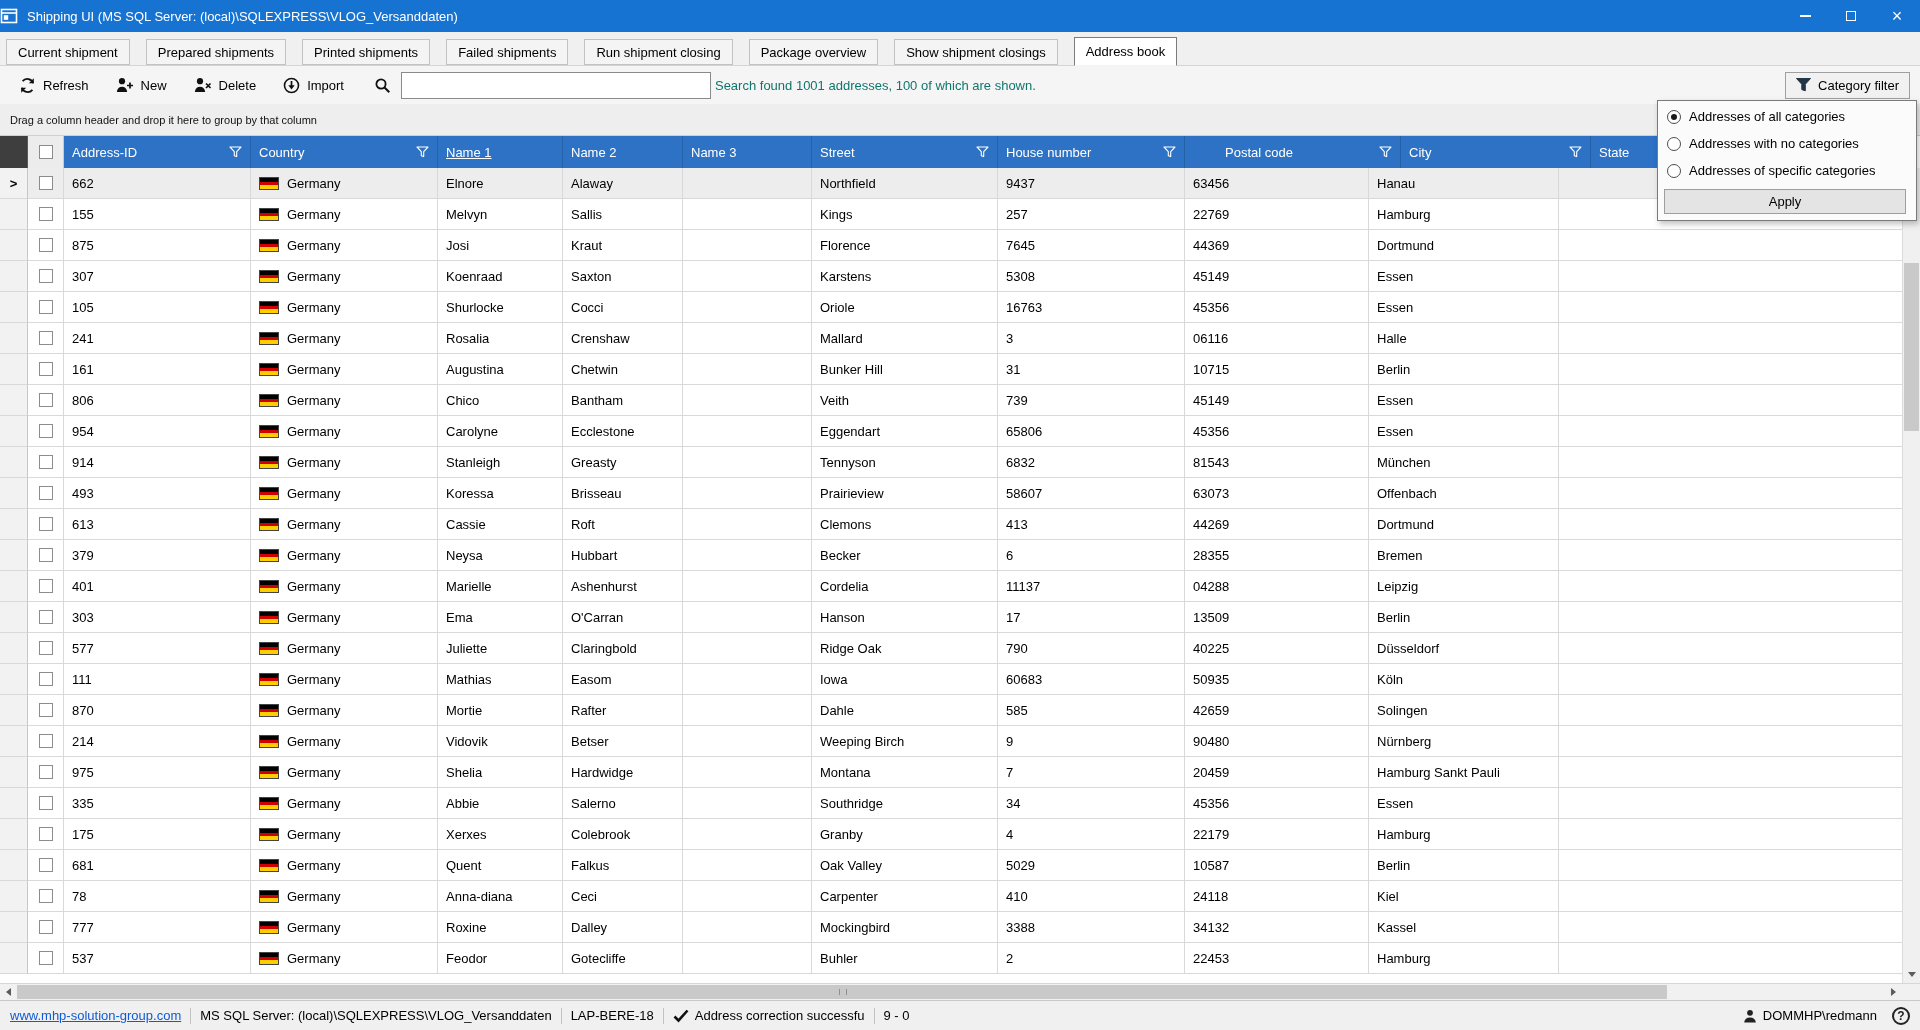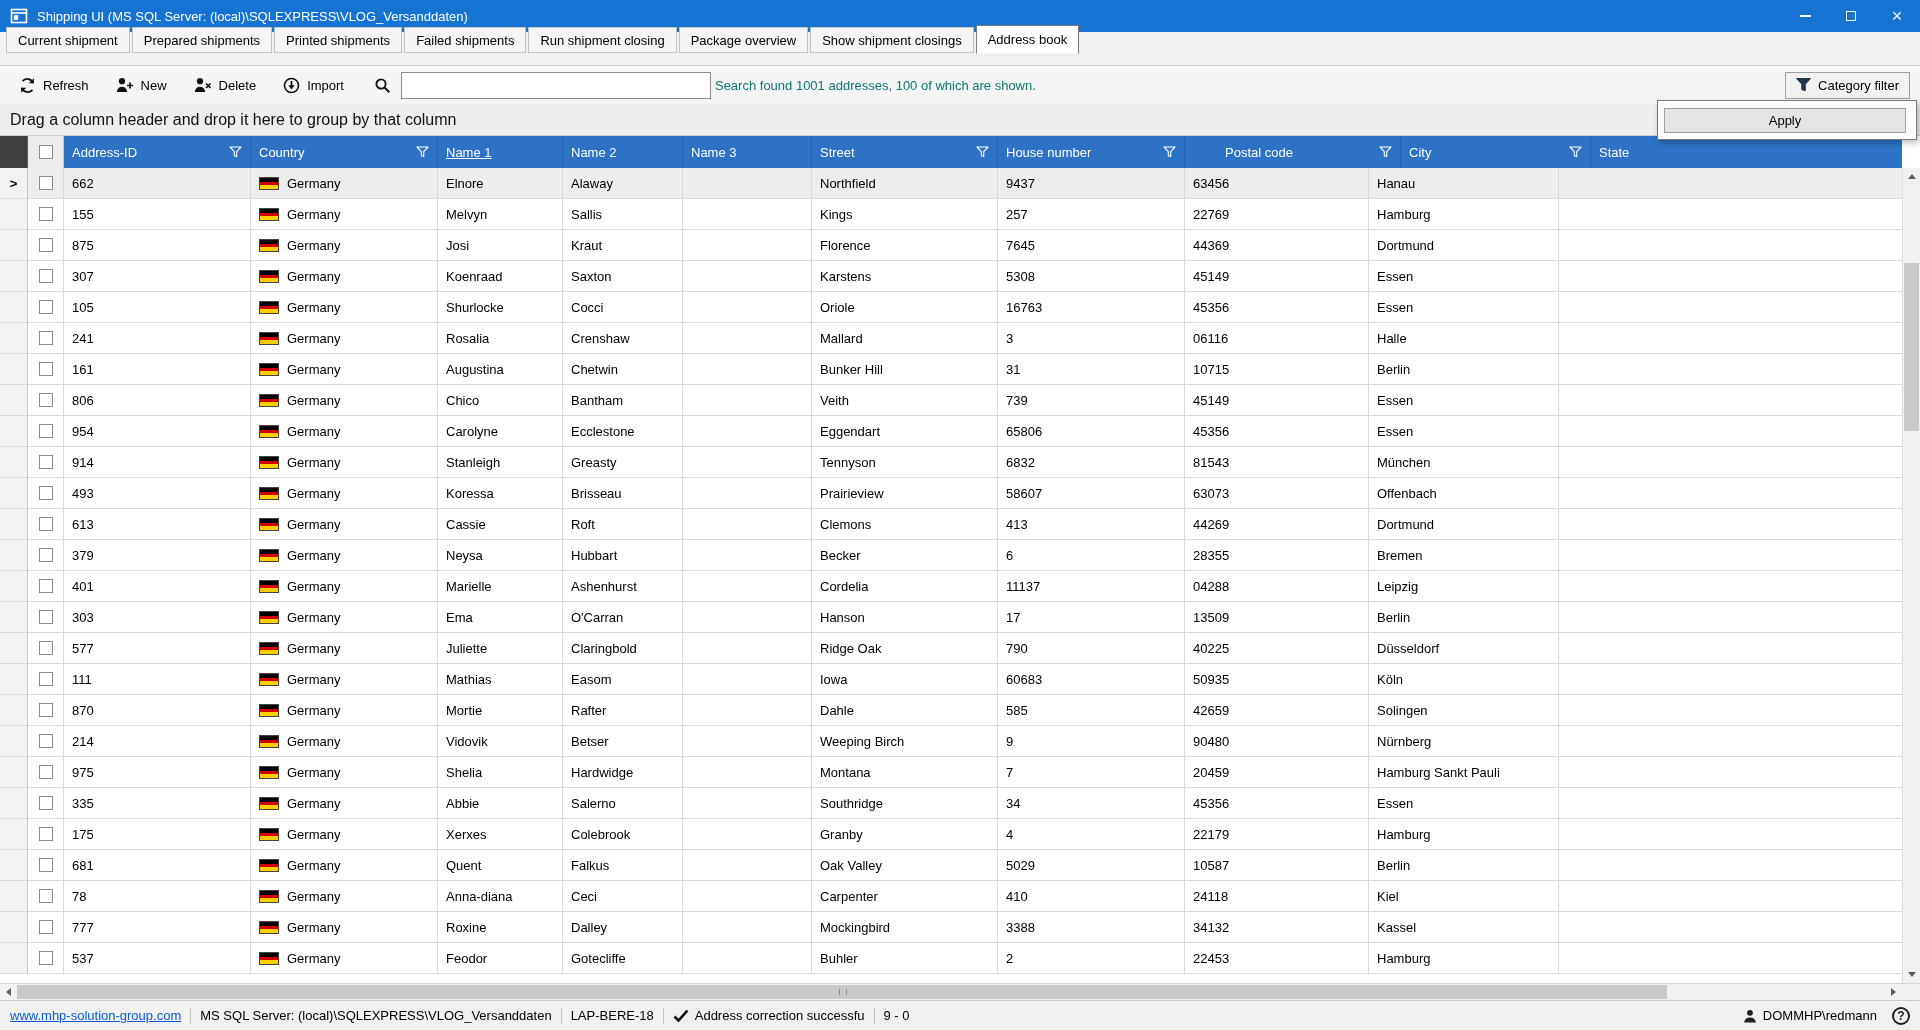--- a/index.html
+++ b/index.html
@@ -5,44 +5,44 @@
   * { box-sizing: border-box; }
   html, body { margin: 0; padding: 0; }
   body {
     width: 1920px; height: 1030px; overflow: hidden;
     font-family: "Liberation Sans", "DejaVu Sans", sans-serif;
     font-size: 13px; color: #000; background: #fff;
   }
   .app { width: 1920px; height: 1030px; display: flex; flex-direction: column; position: relative; background: #fff; }
 
   
-  .titlebar { height: 32px; background: var(--titlebar, #1673d2); color: #fff; display: flex; align-items: center; padding-left: 10px; flex: 0 0 auto; }
+  .titlebar { height: 32px; background: var(--titlebar, #1673d2); color: #fff; display: flex; align-items: center; flex: 0 0 auto; }
   .app-icon { width: 18px; height: 18px; display: inline-flex; margin-right: 9px; }
   .title-text { font-size: 13px; }
   .win-buttons { margin-left: auto; display: flex; align-self: stretch; }
   .win-btn { width: 46px; display: flex; align-items: center; justify-content: center; color: #fff; }
   .min-glyph { width: 11px; height: 2px; background: #fff; display: inline-block; }
   .max-glyph { width: 10px; height: 10px; border: 1px solid #fff; display: inline-block; }
   .close-glyph { font-size: 18px; line-height: 1; }
 
   
-  .tabstrip { height: 34px; background: #f0f0f0; display: flex; align-items: flex-end; padding: 4px 6px 12px 6px; gap: 2px; flex: 0 0 auto; border-bottom: 1px solid #d4d4d4; }
+  .tabstrip { height: 34px; background: #f0f0f0; display: flex; align-items: flex-end; padding: 4px 6px 0 6px; gap: 16px; flex: 0 0 auto; border-bottom: 1px solid #d4d4d4; }
   .tab { height: 26px; padding: 0 11px; display: flex; align-items: center; background: #f4f4f4; border: 1px solid #c2c2c2; white-space: nowrap; position: relative; }
   .tab.active { background: #fff; border-color: #7c7c7c; height: 29px; margin-bottom: -1px; border-bottom: 1px solid #f5f5f5; z-index: 2; }
 
   
   .toolbar { height: 38px; background: #f5f5f5; display: flex; align-items: center; padding: 0 10px; flex: 0 0 auto; }
   .tool-btn { display: flex; align-items: center; gap: 7px; padding: 5px 9px; margin-right: 9px; }
   .search-glass { margin: 0 10px 0 12px; display: inline-flex; }
   .search-input { width: 310px; height: 27px; border: 1px solid #8a8a8a; padding: 0 6px; font: inherit; background: #fff; }
   .search-status { margin-left: 4px; color: #0f766e; }
   .category-btn { margin-left: auto; display: flex; align-items: center; gap: 7px; padding: 5px 10px; border: 1px solid #9f9f9f; background: #f1f1f1; white-space: nowrap; }
 
   
-  .groupbar { height: 32px; background: #eeeeee; display: flex; align-items: center; padding-left: 10px; font-size: 16px; color: #111; border-bottom: 1px solid #cfcfcf; flex: 0 0 auto; }
+  .groupbar { height: 32px; background: #eeeeee; display: flex; align-items: center; padding-left: 10px; font-size: 11px; color: #111; border-bottom: 1px solid #cfcfcf; flex: 0 0 auto; }
 
   
   .grid-wrap { flex: 1; display: flex; flex-direction: column; overflow: hidden; position: relative; }
   .grid-header { height: 32px; display: flex; flex: 0 0 auto; margin-right: 18px; }
   .hcorner { width: 28px; background: #3e3e3e; border-right: 1px solid #5a5a5a; flex: 0 0 auto; }
   .hchk { width: 36px; background: #ececec; border-right: 1px solid #c9c9c9; display: flex; align-items: center; justify-content: center; flex: 0 0 auto; }
   .hcols { flex: 1; display: flex; background: var(--header, #2d72c4); overflow: hidden; }
   .hcell { display: flex; align-items: center; padding: 12px 8px; color: #fff; border-right: 1px solid #2361a8; overflow: hidden; white-space: nowrap; flex: 0 0 auto; }
   .funnel { margin-left: auto; display: none; padding-left: 6px; }
   .funnel.show { display: inline-flex; }
@@ -924,16 +924,33 @@
               <path d="M1.2 13.6C1.5 10.3 3.8 8.6 7 8.6s5.5 1.7 5.8 5z" fill="#222"></path>
             </svg>
           </span>
         <span>DOMMHP\redmann</span>
       </span>
       <span class="sb-help">?</span>
     </span>
   </div>
 
   <div class="dropdown">
+    <div class="dd-options">
+
+        <div class="dd-option idx-0">
+          <span class="radio selected"></span>
+          <span>Addresses of all categories</span>
+        </div>
+
+        <div class="dd-option idx-1">
+          <span class="radio"></span>
+          <span>Addresses with no categories</span>
+        </div>
+
+        <div class="dd-option idx-2">
+          <span class="radio"></span>
+          <span>Addresses of specific categories</span>
+        </div>
+      </div>
     <div class="apply-btn">Apply</div>
   </div>
 
 </div>
 
 </body></html>

